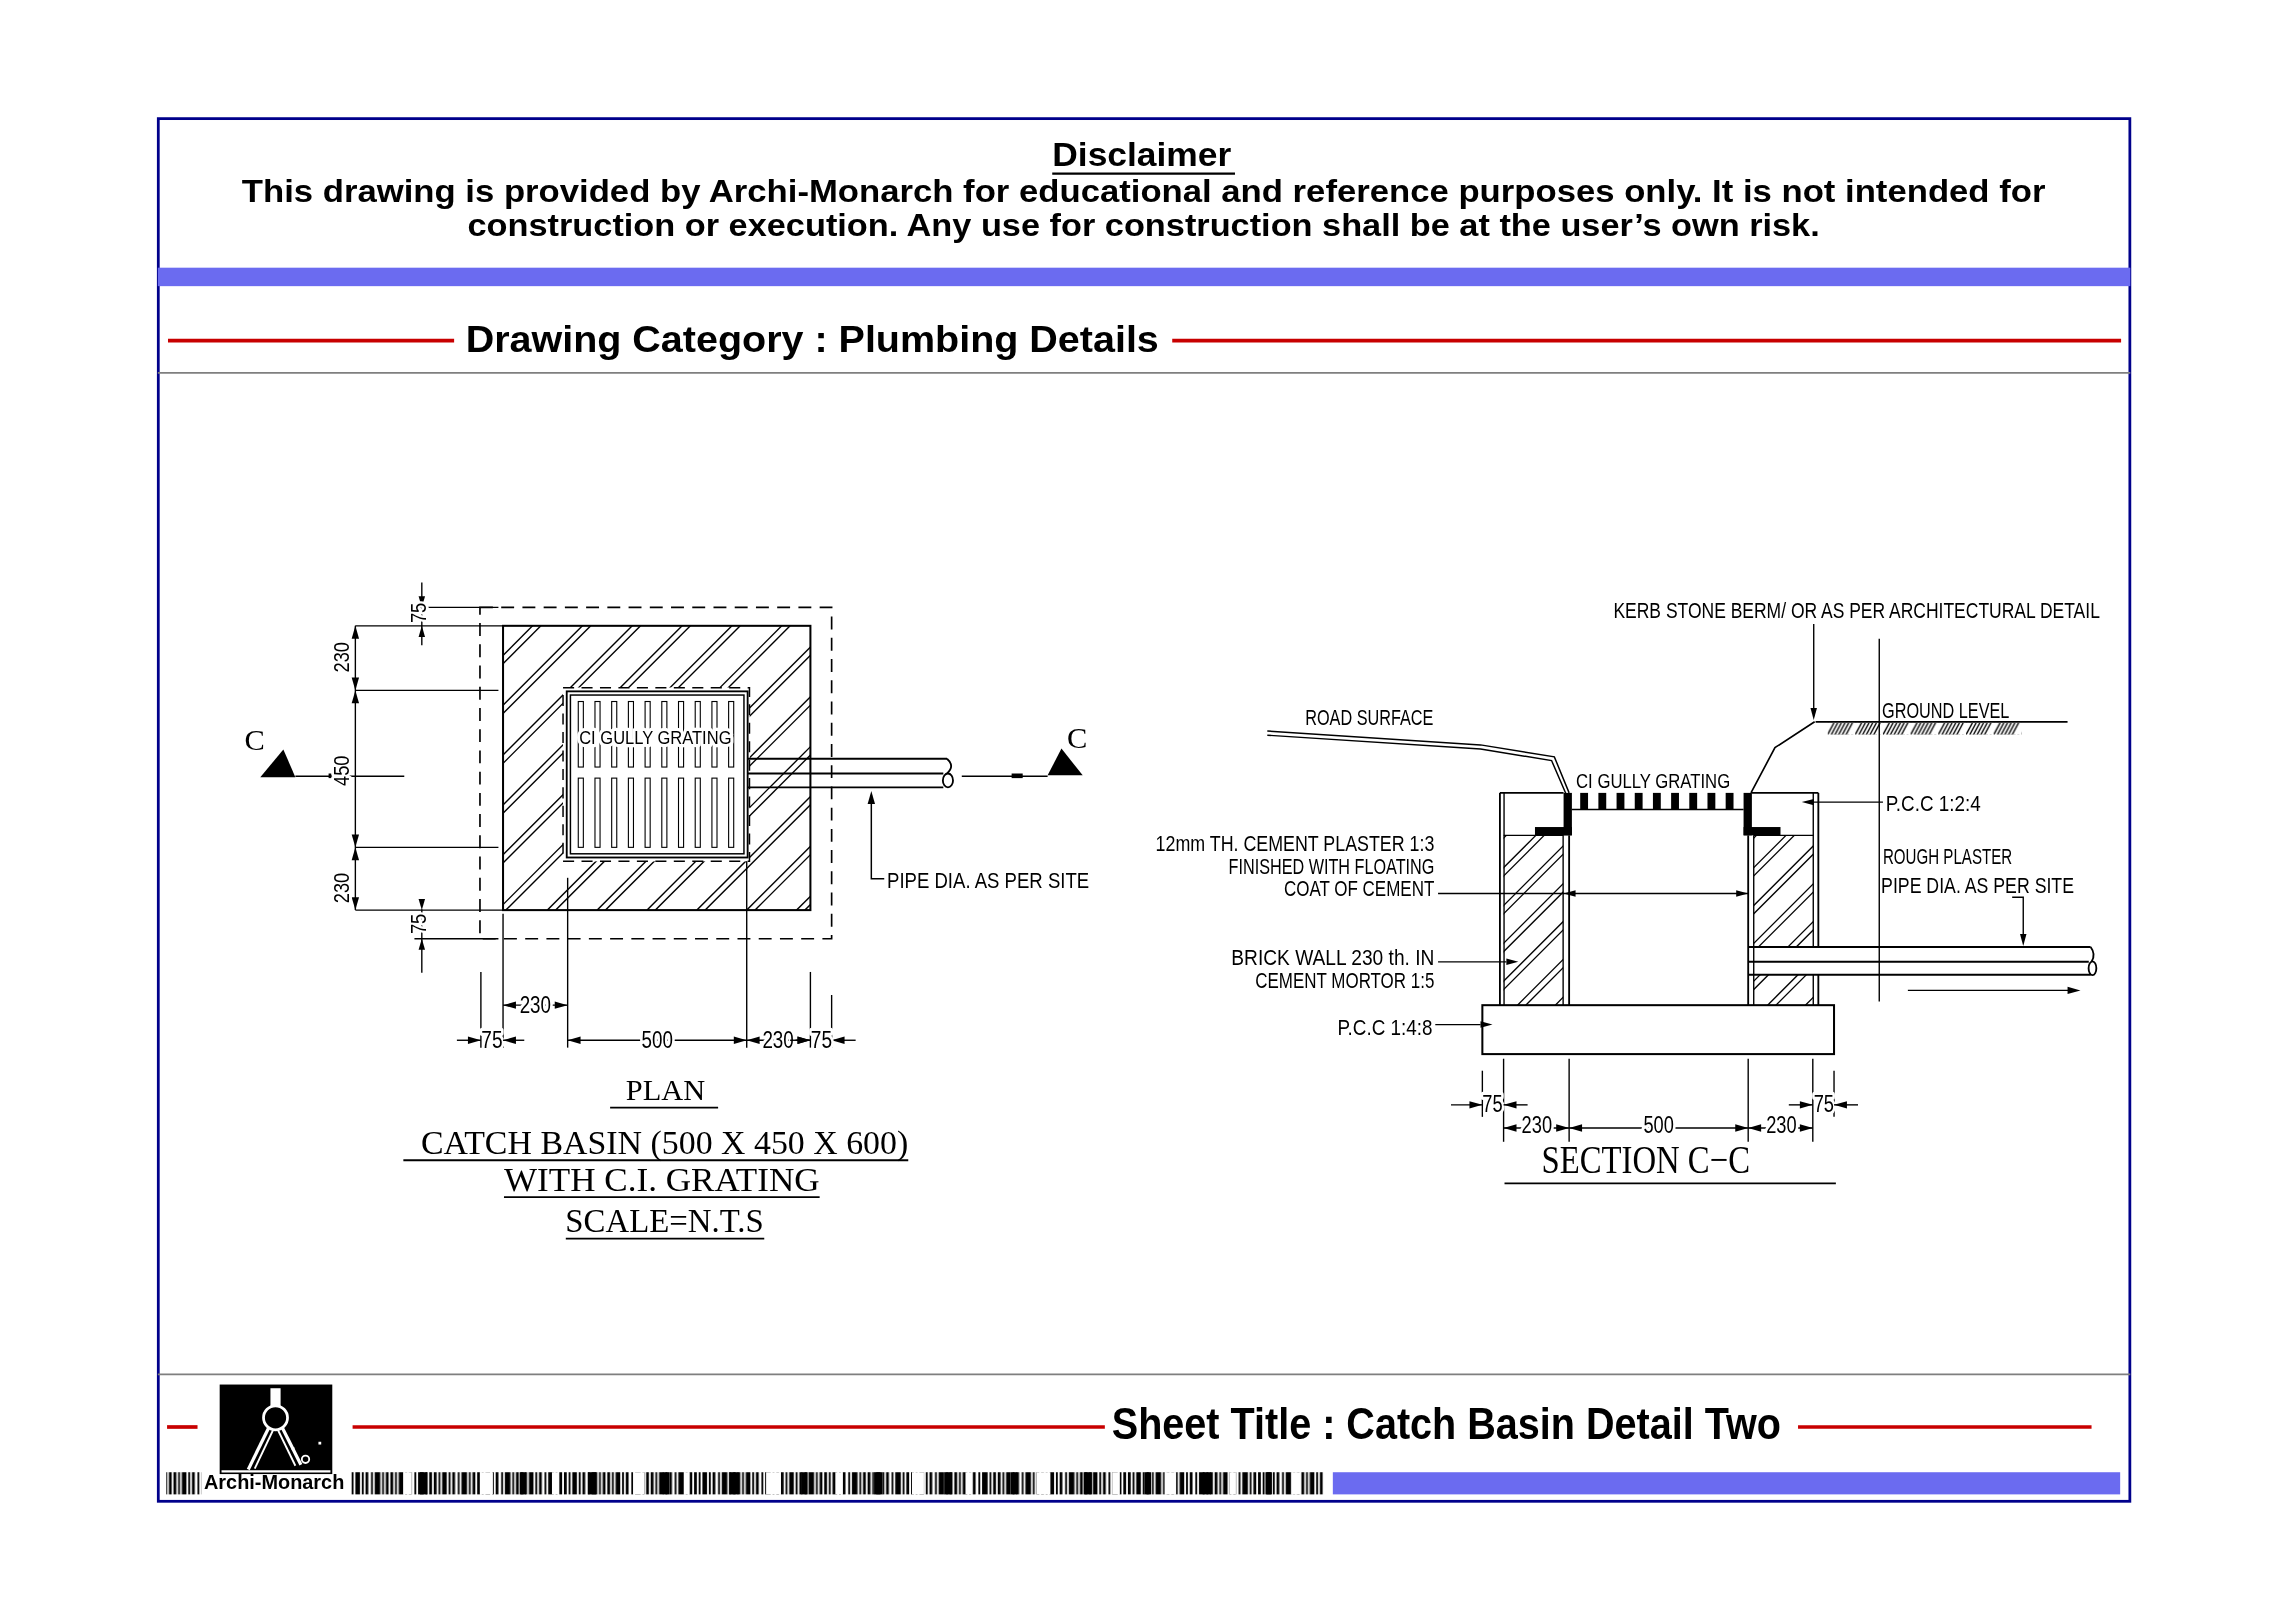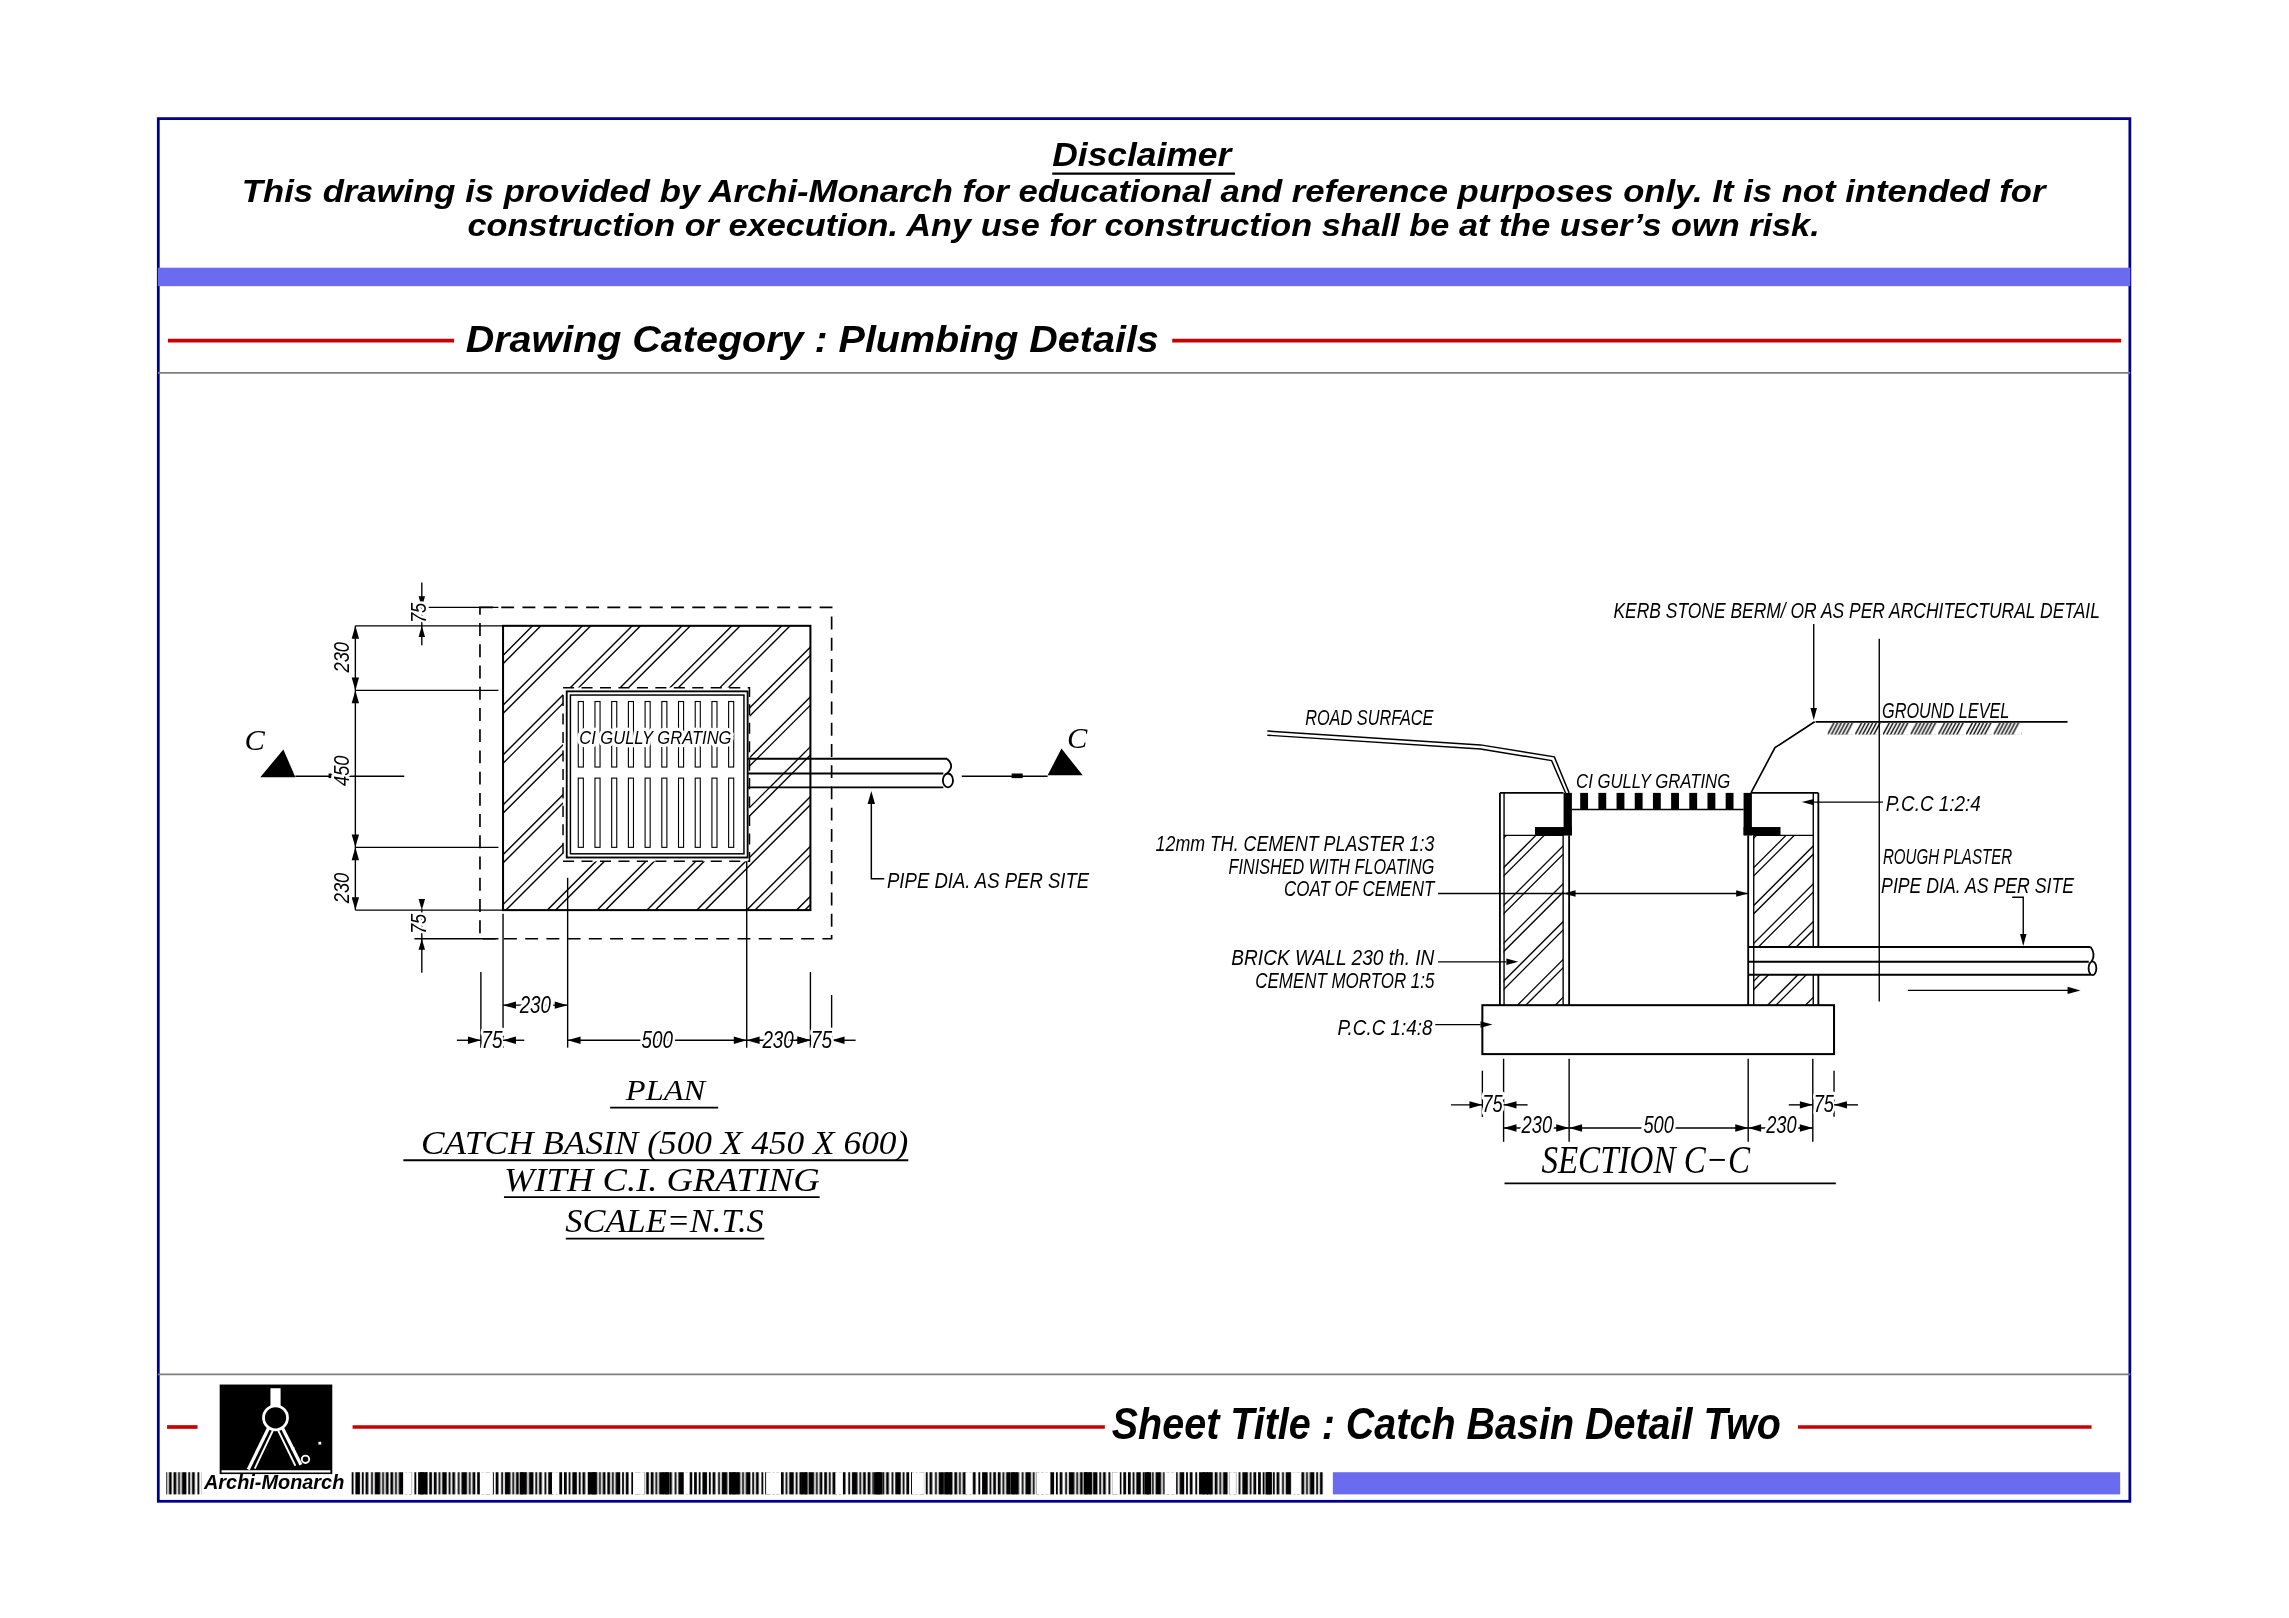--- a/index.html
+++ b/index.html
@@ -1,17 +1,17 @@
 <!DOCTYPE html>
 <html style="font-size:14.8px"><head>
 <meta charset="utf-8">
 <title>Catch Basin Detail Two</title>
 <style>
 html,body{margin:0;padding:0;background:#ffffff;}
-#sheet{position:relative;width:2238px;height:1619px;overflow:hidden;font-style:italic;}
+#sheet{position:relative;width:2238px;height:1619px;overflow:hidden;}
 svg{position:absolute;left:0;top:0;display:block;}
 </style>
 </head>
 <body>
 <div id="sheet">
 <svg width="2290" height="1619" viewBox="0 0 2481 1754">
 <defs>
 <pattern id="bc" x="0" y="0" width="47" height="24" patternUnits="userSpaceOnUse">
           <rect width="47" height="24" fill="#fff"></rect>
           <rect x="0" width="3" height="24" fill="#000"></rect>

